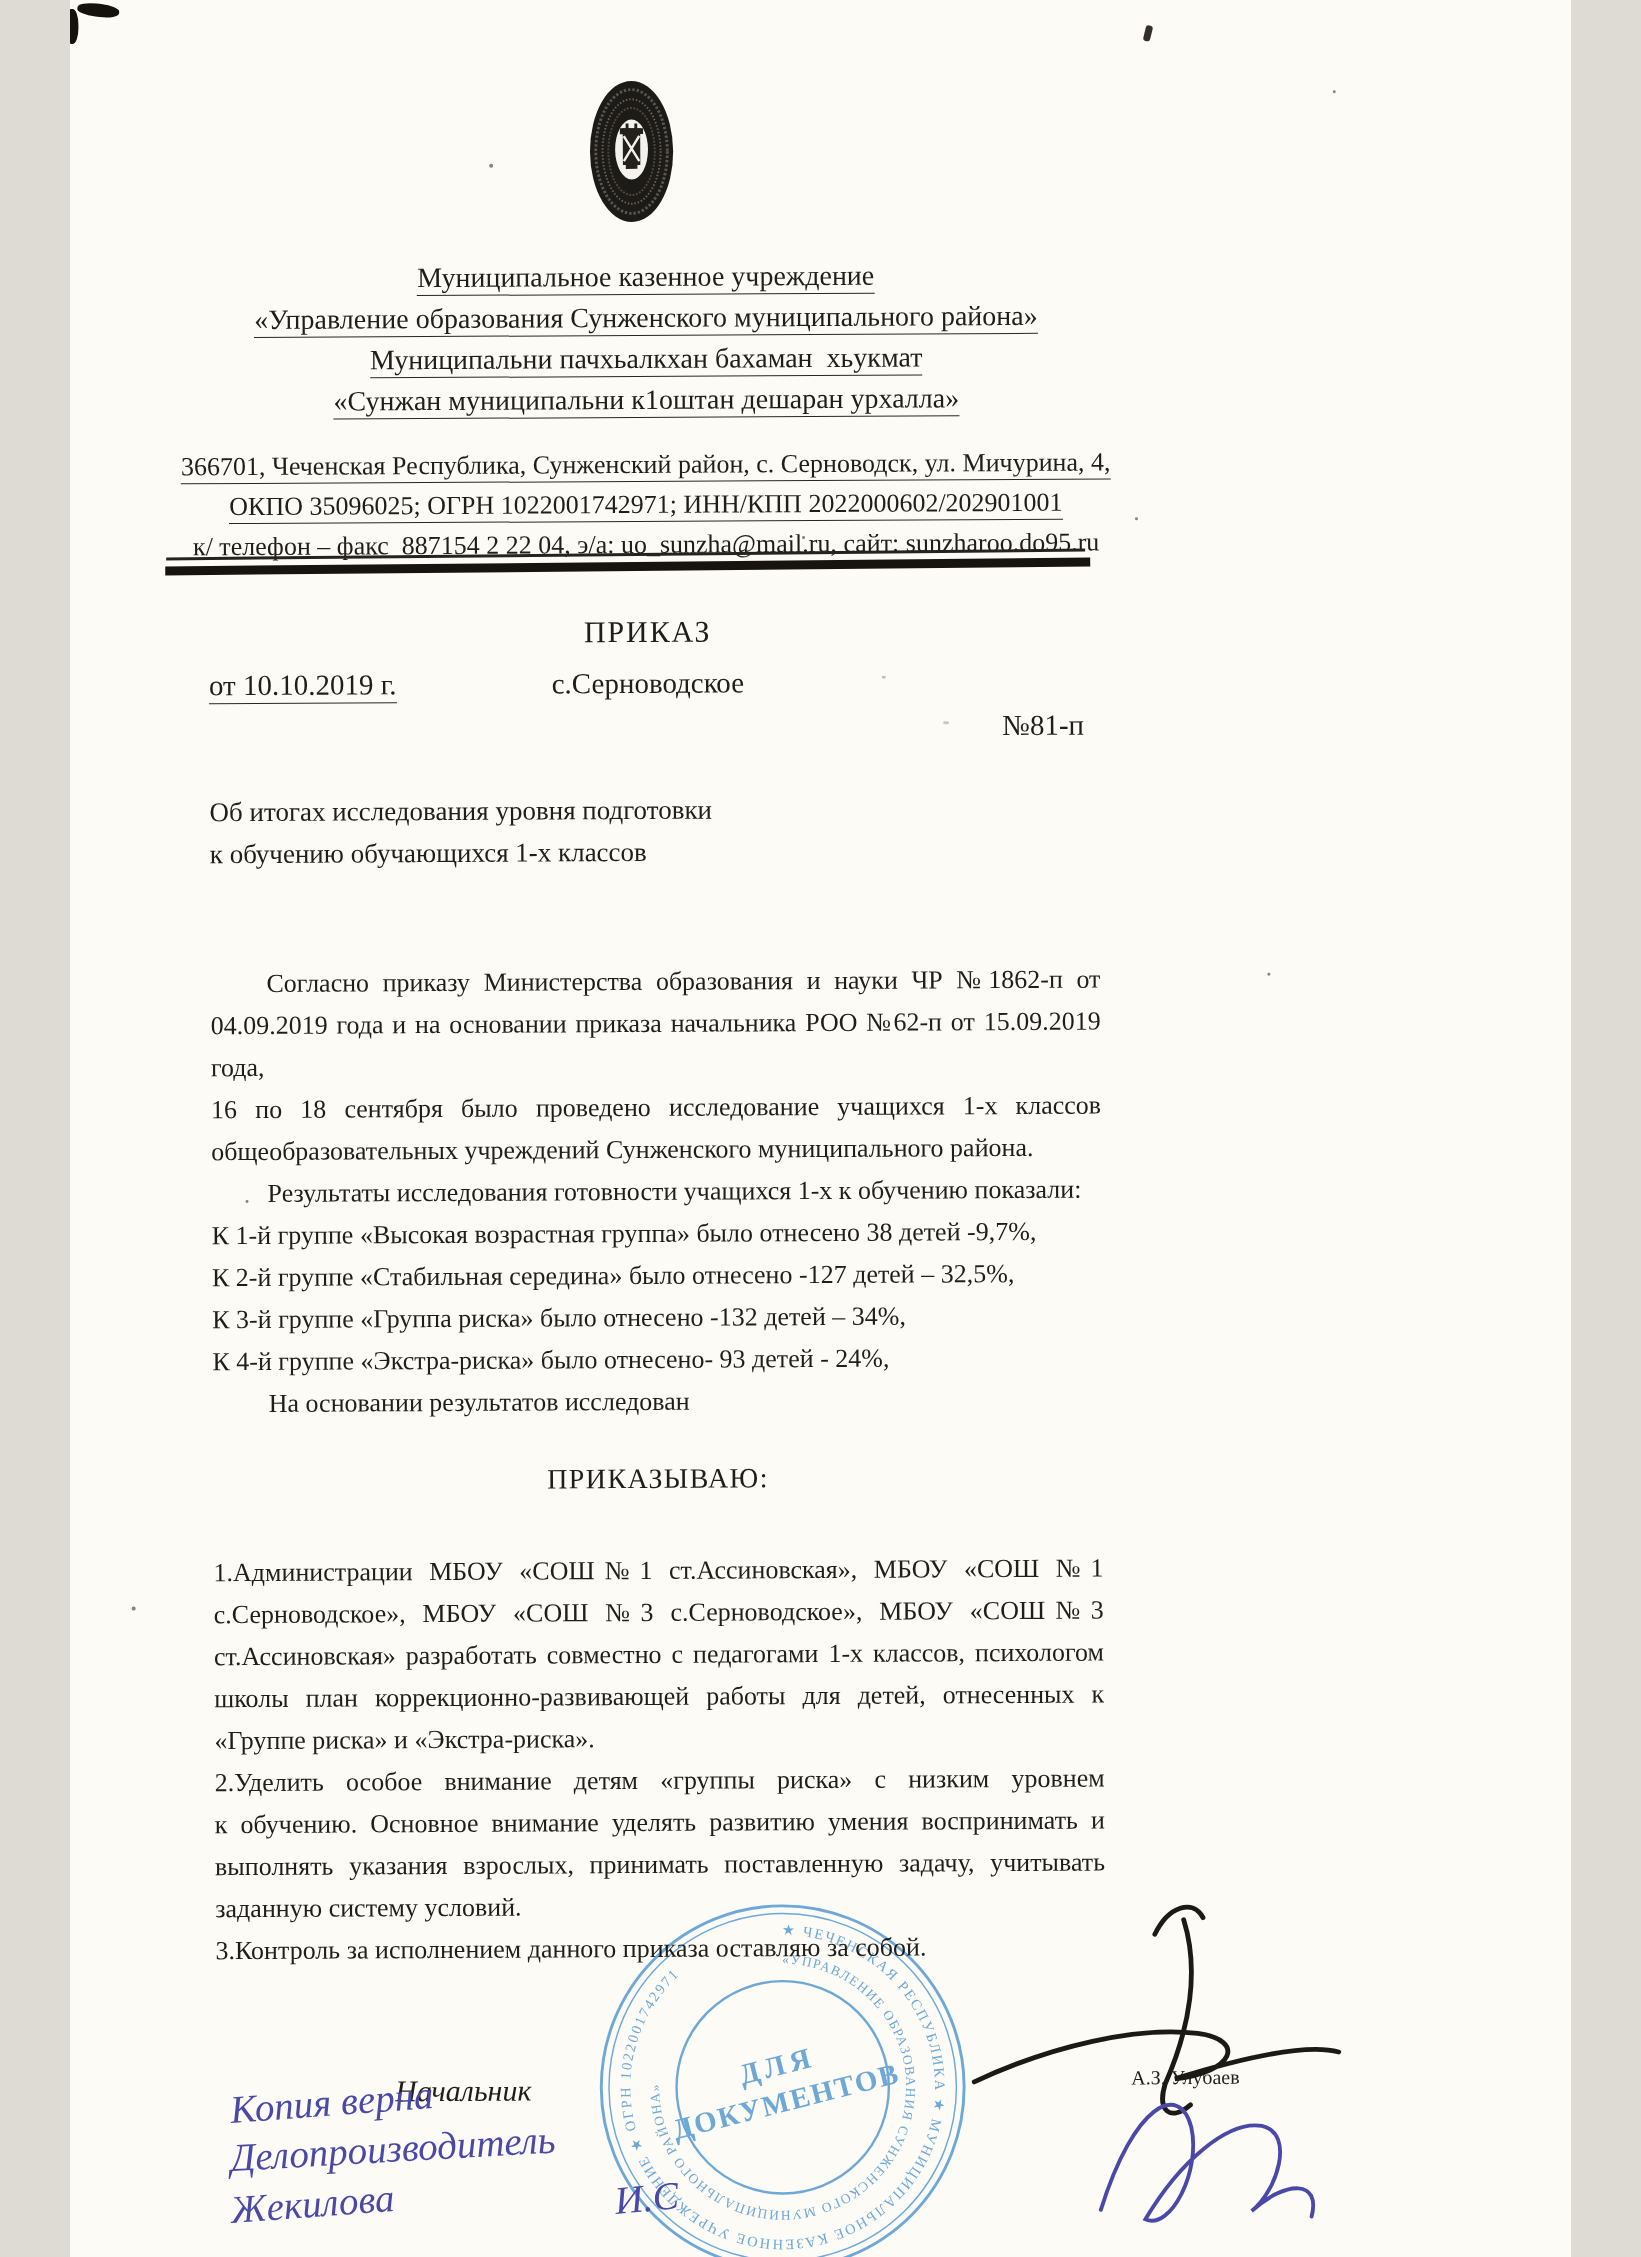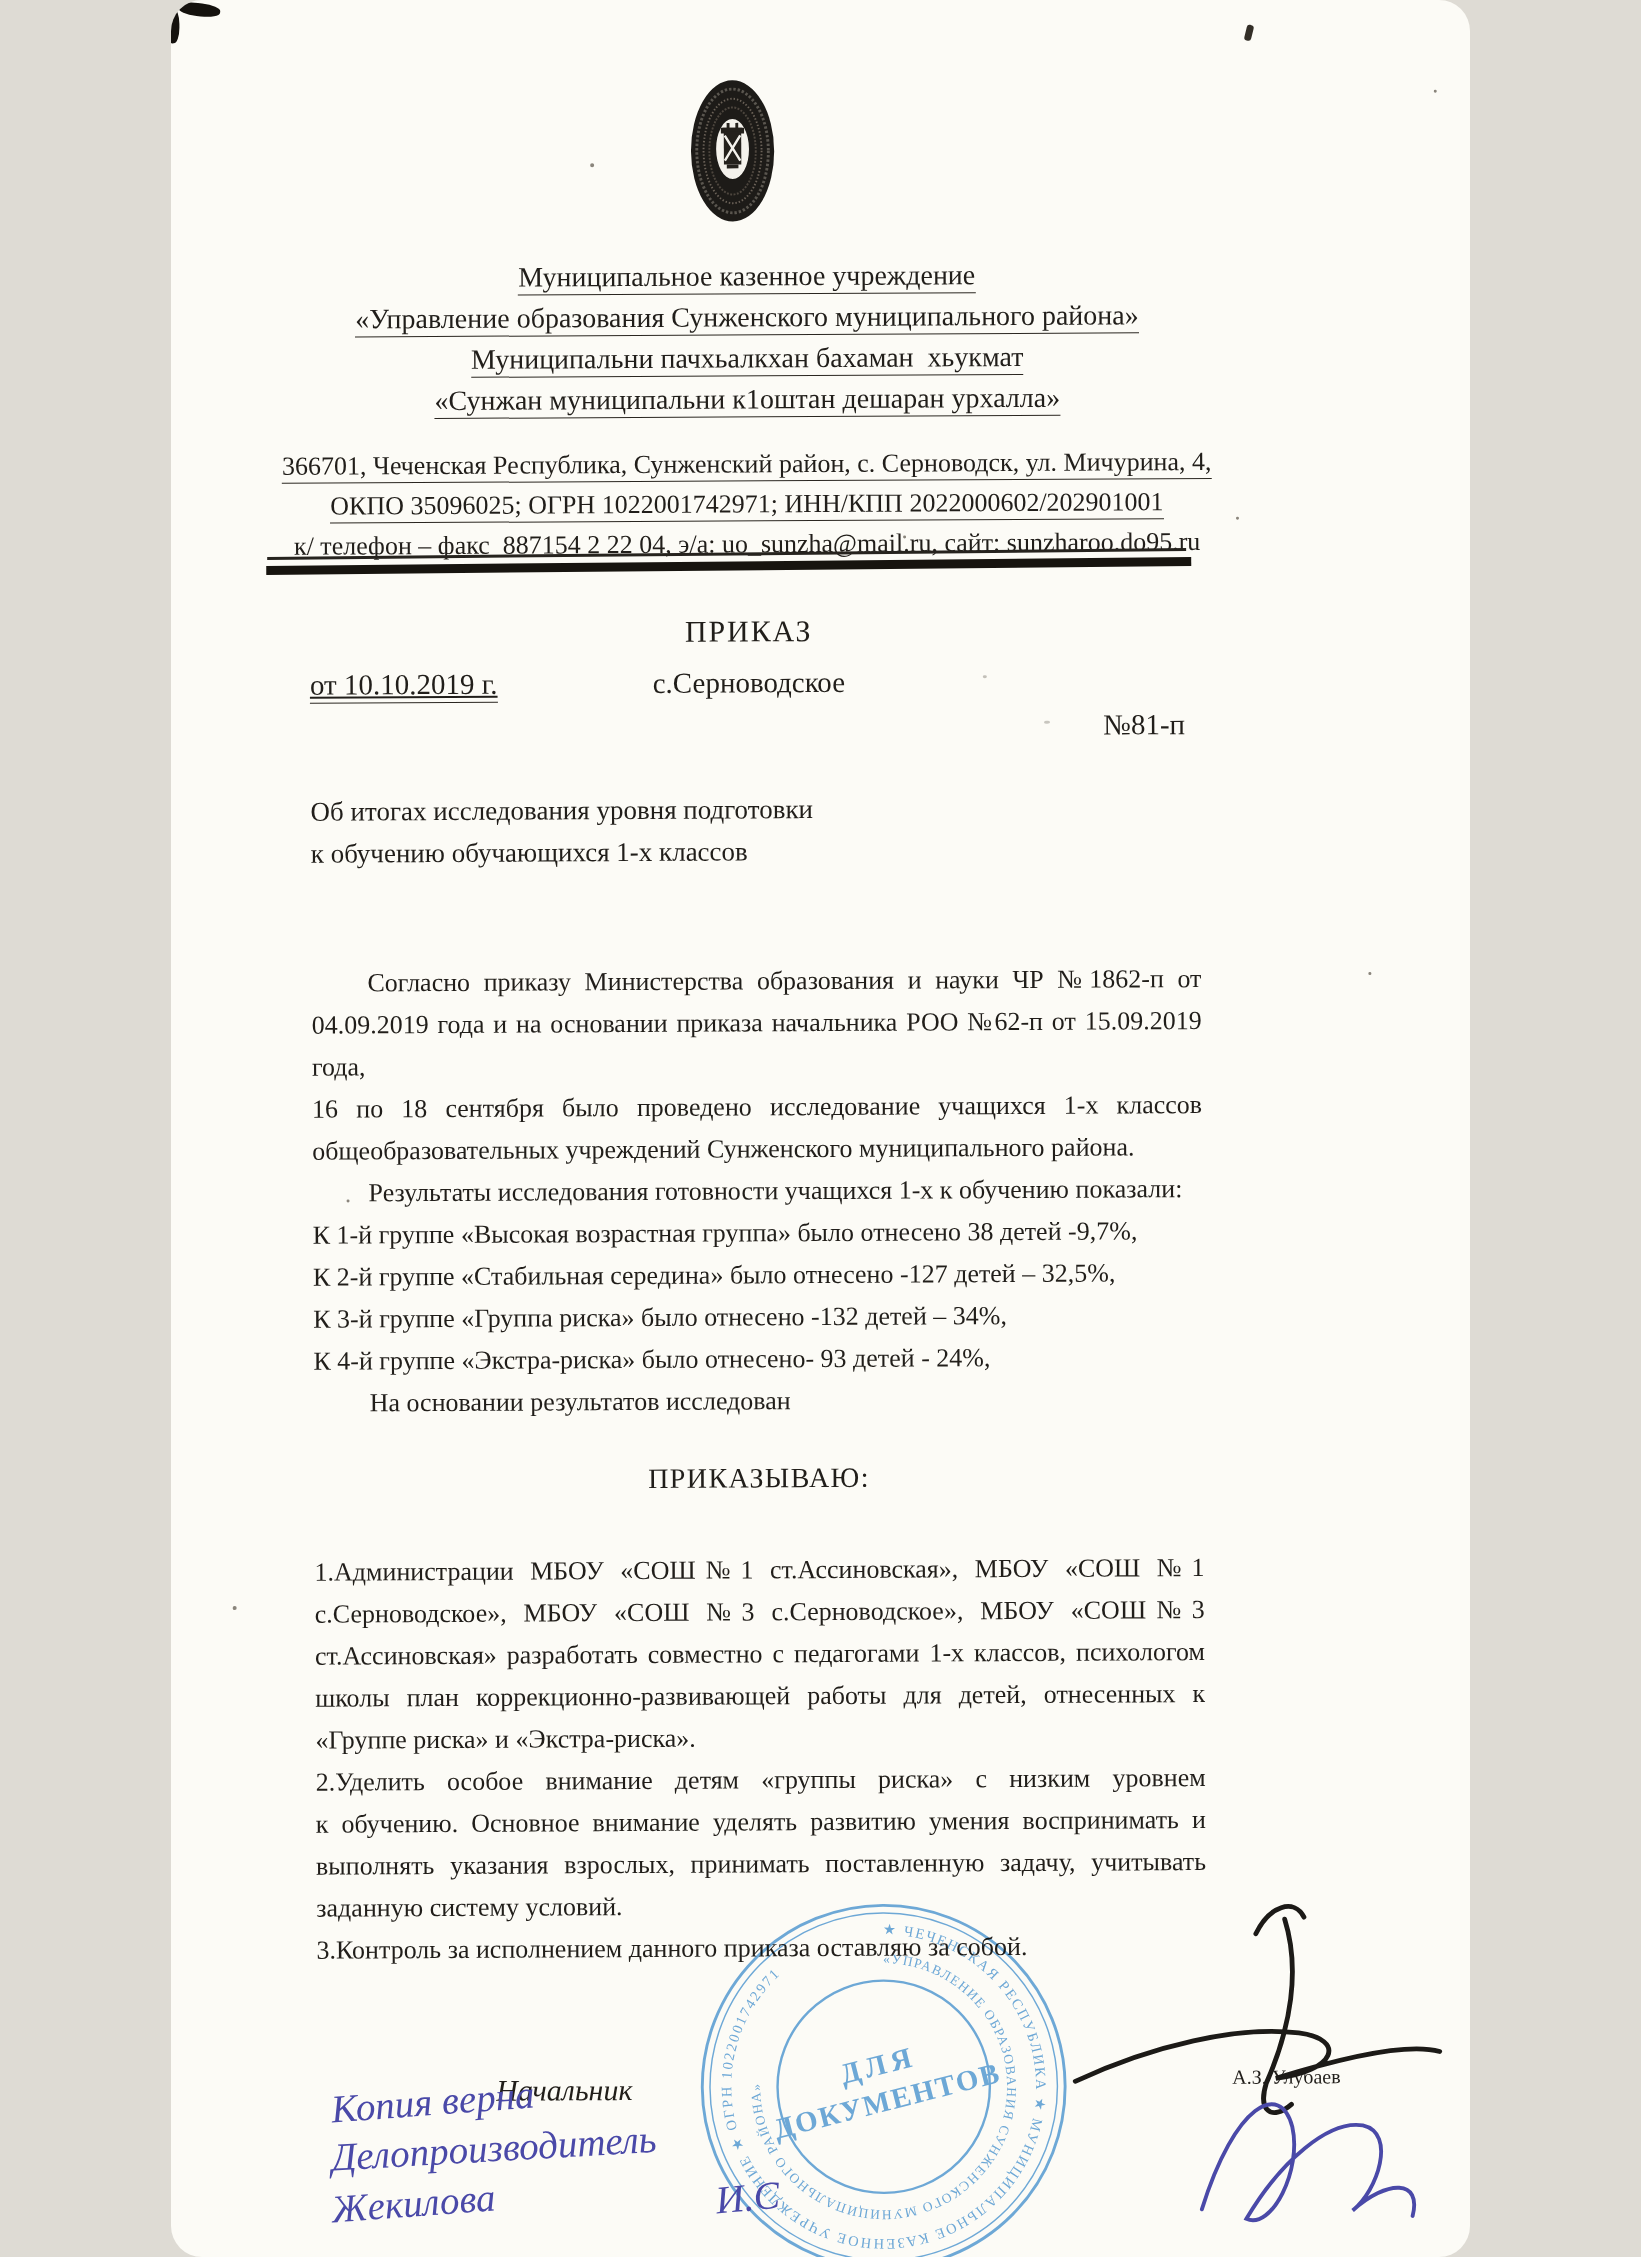--- a/index.html
+++ b/index.html
@@ -1,33 +1,33 @@
 <!DOCTYPE html>
 <html><head>
 <meta charset="utf-8">
 <style>
   html,body{margin:0;padding:0;background:#dedbd4;}
   .page{
-    position:relative;width:1299px;height:2257px;margin:0 auto;
+    position:relative;width:1501px;height:2257px;margin:0 auto;
     background:#fcfbf6;overflow:hidden;
-    font-family:"Liberation Serif", serif;color:#211e1a;border-radius:31px;
+    font-family:"Liberation Serif", serif;color:#211e1a;
   }
   .doc{position:absolute;inset:0;transform:rotate(-0.3deg);transform-origin:50% 40%;}
   .abs{position:absolute;}
   .u{border-bottom:1.9px solid #2a2620;padding-bottom:1.9px;white-space:pre-wrap;}
   .org{left:106px;top:255px;width:946px;}
   .oline{line-height:41px;height:41px;font-size:28px;text-align:center;}
   .addr{left:100px;top:444px;width:956px;}
   .aline{line-height:40px;height:40px;font-size:26px;text-align:center;}
   .cline{line-height:39px;font-size:26px;text-align:center;white-space:pre-wrap;}
   .rule-thin{left:98px;top:552px;width:919px;height:2.9px;background:#26231e;transform:rotate(-0.25deg);}
   .rule-thick{left:97px;top:561px;width:925px;height:8.7px;background:#17140f;transform:rotate(-0.25deg);}
   .order-title{left:106px;top:614px;width:946px;font-size:30px;letter-spacing:1.9px;text-align:center;}
   .order-row{left:106px;top:666px;width:946px;height:42px;font-size:29px;}
-  .order-date{position:absolute;left:34px;top:0;text-decoration:underline;}
+  .order-date{position:absolute;left:34px;top:0;}
   .order-place{position:absolute;left:50%;transform:translateX(-50%);top:0;}
   .order-number{position:absolute;right:37px;top:0;margin-top:44px;}
   .subject{left:140px;top:788px;width:676px;font-size:27px;line-height:42px;}
   .textblock{width:890px;left:140px;font-size:26px;}
   .line{line-height:42px;height:42px;overflow:hidden;text-align:justify;}
   .jl{text-align:justify;text-align-last:justify;}
   .ind{padding-left:56px;}
   .decree-heading{left:140px;top:1462px;width:890px;text-align:center;font-size:28px;letter-spacing:1.4px;}
   .sig-pos{left:319px;top:2072px;font-size:30px;font-style:italic;}
   .sig-name{left:1055px;top:2068px;font-size:20px;}

